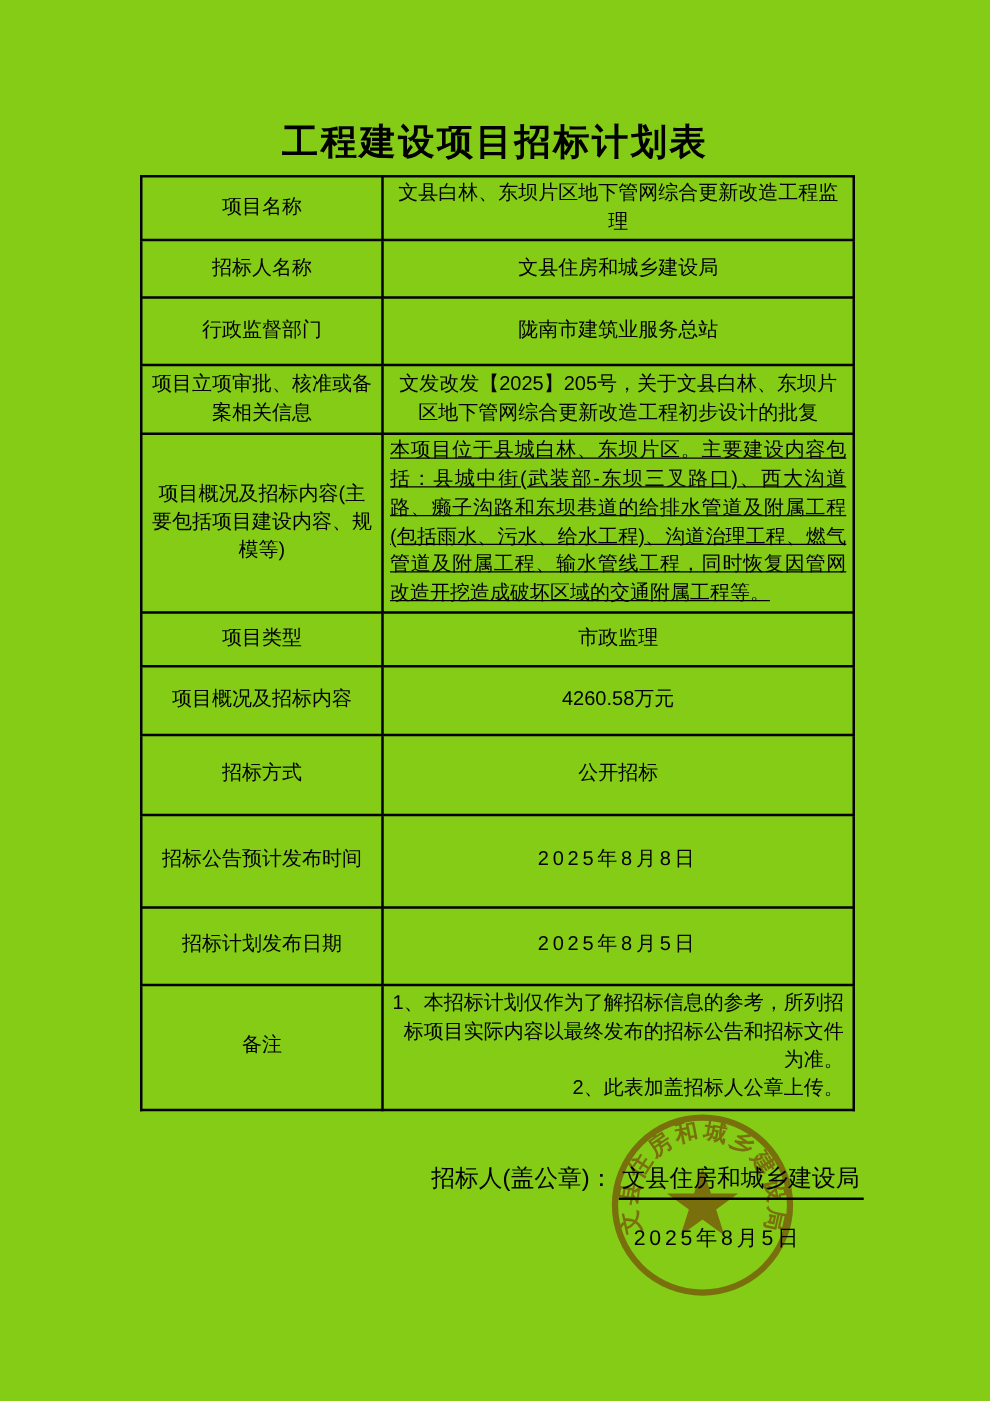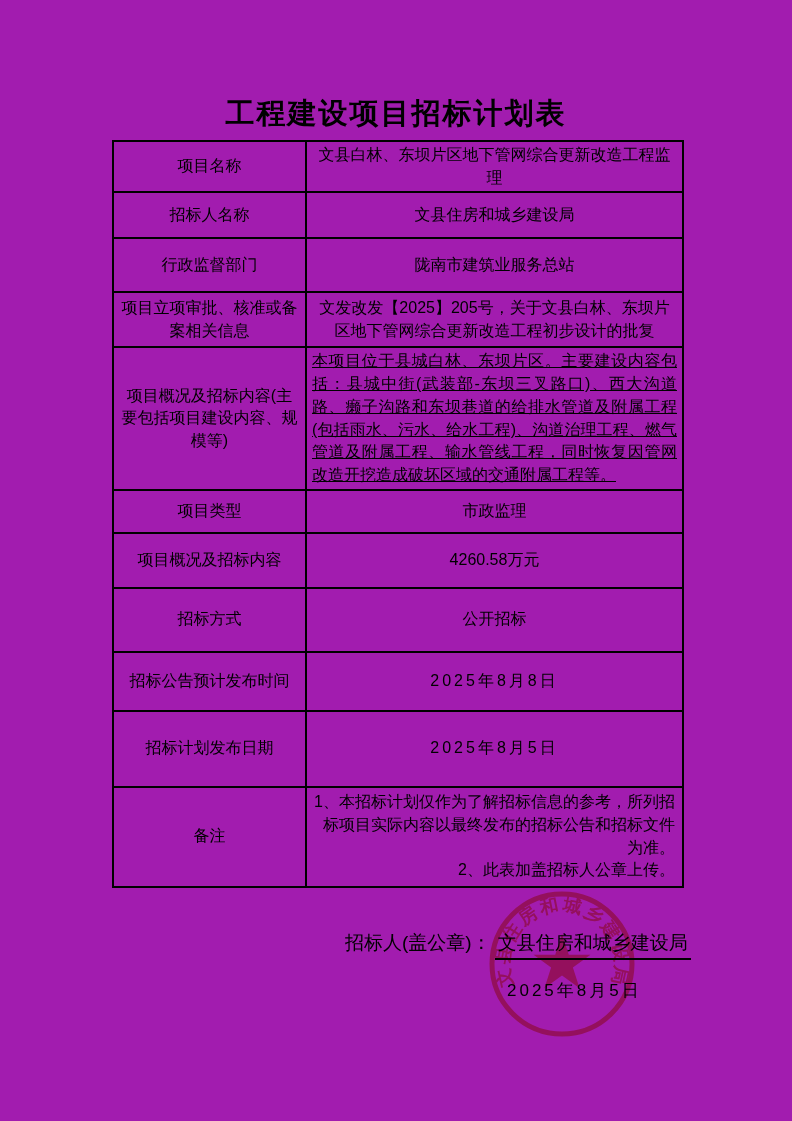--- a/index.html
+++ b/index.html
@@ -1,19 +1,19 @@
 <!DOCTYPE html>
 <html><head>
 <meta charset="utf-8">
 <style>
   html,body{margin:0;padding:0;background:#fff;}
   .page{
     position:relative;
     width:792px;height:1121px;
-    background:#a21caf;
+    background:#84cc16;
     font-family:"Liberation Sans", sans-serif;
     color:#000;
     overflow:hidden;
   }
   .doc-title{
     position:absolute;
     top:94px;left:0;width:792px;
     text-align:center;
     font-size:29px;
     font-weight:bold;
@@ -117,25 +117,25 @@
         <td>市政监理</td>
       </tr>
       <tr style="height:55px">
         <td>项目概况及招标内容</td>
         <td>4260.58万元</td>
       </tr>
       <tr style="height:64px">
         <td>招标方式</td>
         <td>公开招标</td>
       </tr>
-      <tr style="height:59px">
+      <tr style="height:74px">
         <td>招标公告预计发布时间</td>
         <td class="num-spaced">2025年8月8日</td>
       </tr>
-      <tr style="height:76px">
+      <tr style="height:62px">
         <td>招标计划发布日期</td>
         <td class="num-spaced">2025年8月5日</td>
       </tr>
       <tr style="height:100px">
         <td>备注</td>
         <td class="val-remarks">1、本招标计划仅作为了解招标信息的参考，所列招标项目实际内容以最终发布的招标公告和招标文件为准。
 2、此表加盖招标人公章上传。</td>
       </tr>
     </tbody>
   </table>

